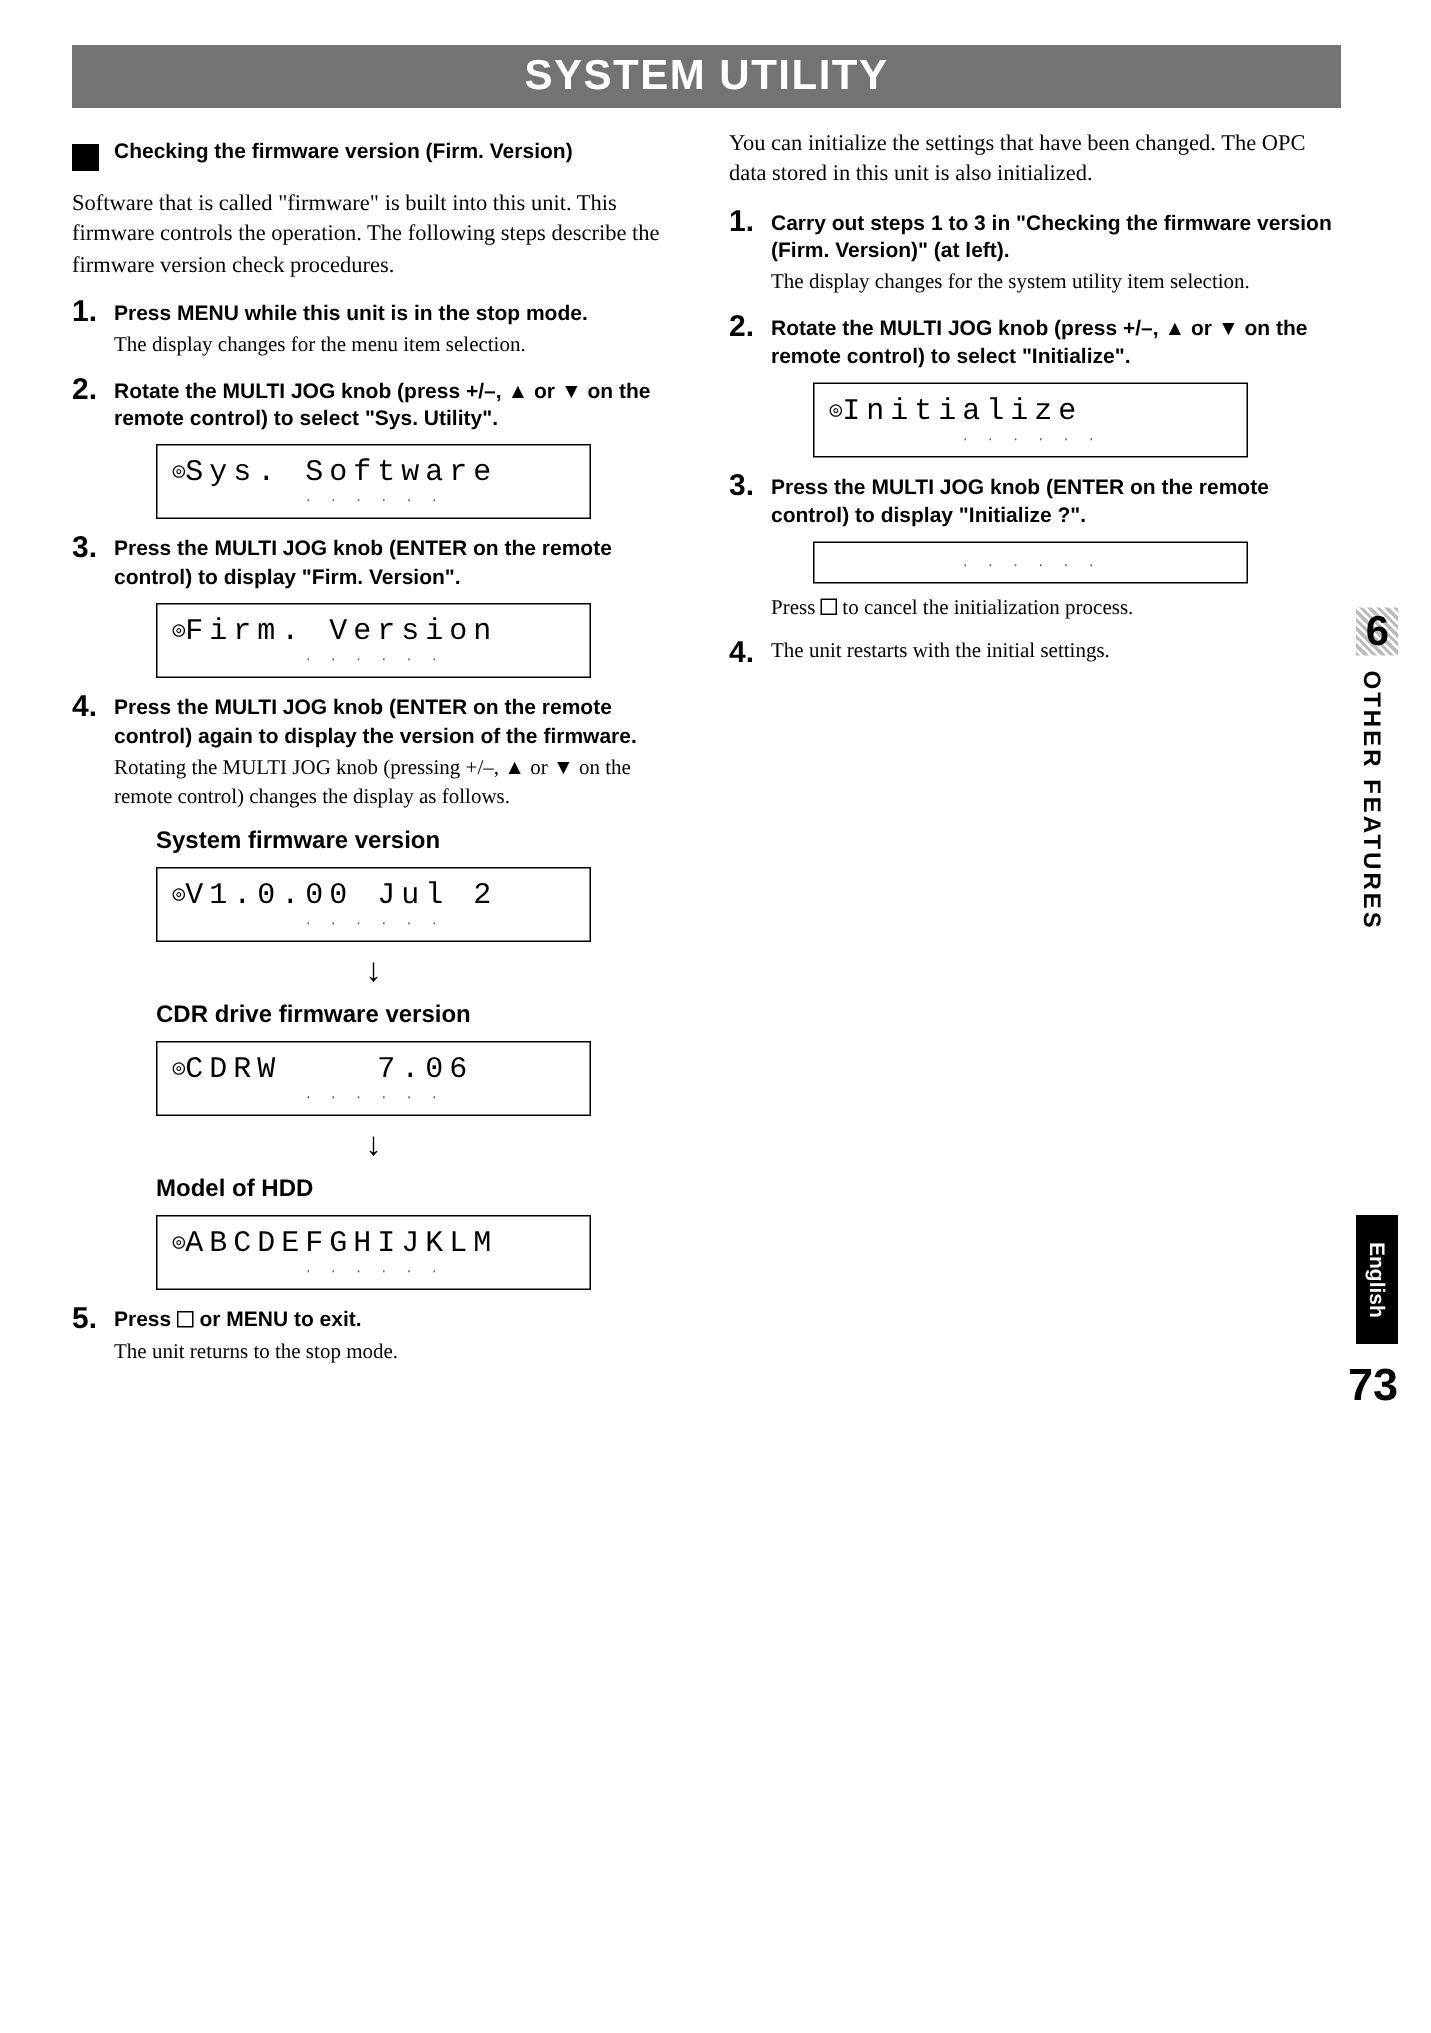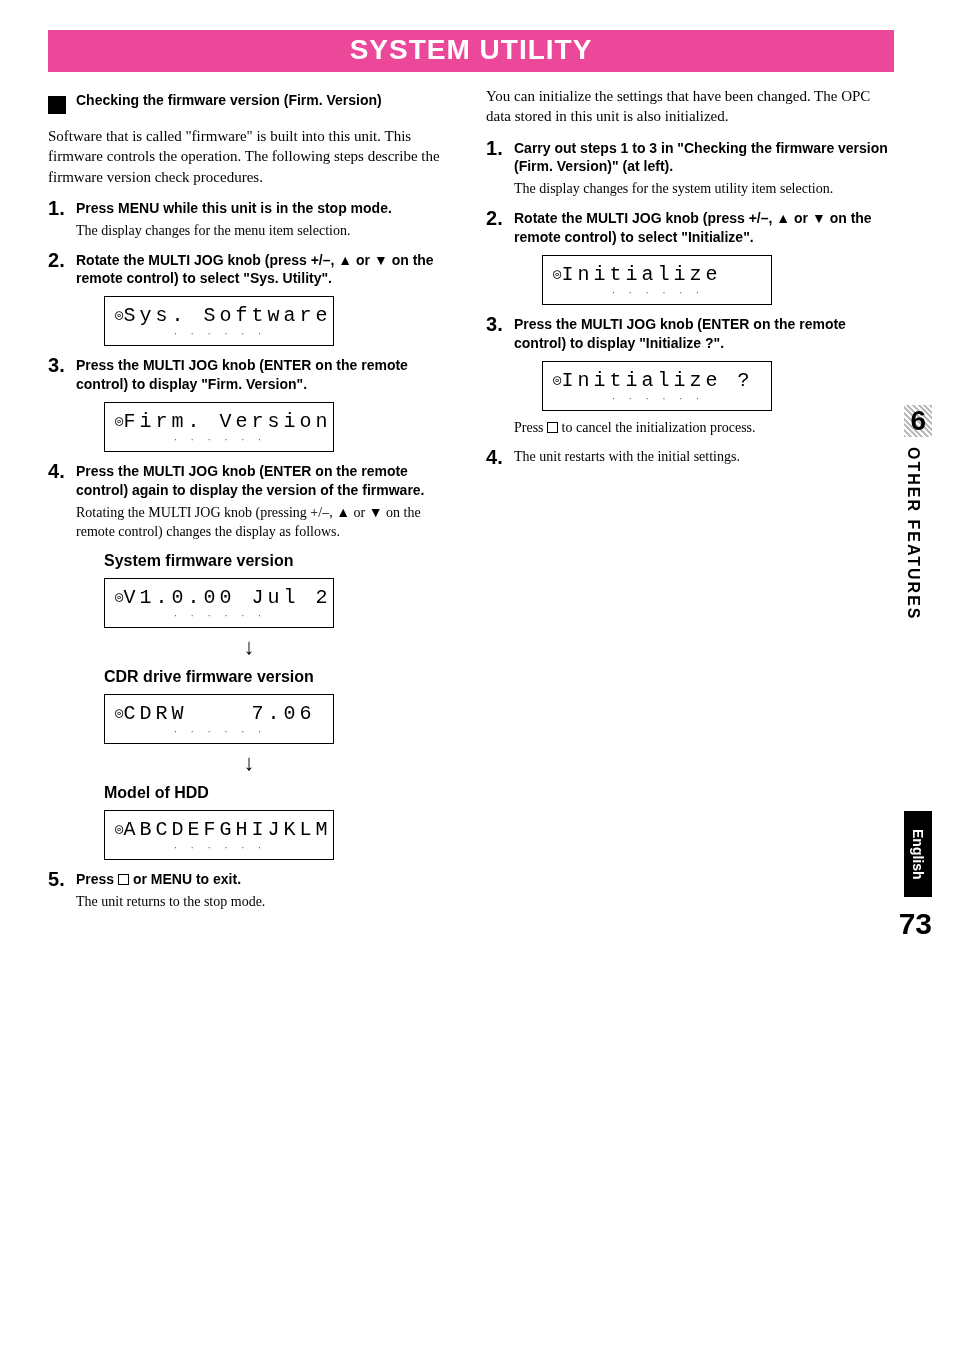--- a/index.html
+++ b/index.html
@@ -9,21 +9,21 @@
     background: #fff;
     color: #000;
     width: 954px;
     position: relative;
   }
   .page {
     padding: 20px 60px 40px 48px;
     position: relative;
   }
   .banner {
-    background: #ec4899;
+    background: #737373;
     color: #fff;
     text-align: center;
     font-family: Arial, Helvetica, sans-serif;
     font-weight: bold;
     font-size: 28px;
     letter-spacing: 1px;
     padding: 4px 0 6px 0;
     margin: 10px 0 14px 0;
   }
   .cols {
@@ -94,21 +94,21 @@
   .caption {
     font-family: Arial, Helvetica, sans-serif;
     font-weight: bold;
     font-size: 16px;
     margin: 10px 0 4px 28px;
   }
   .lcd {
     border: 1.5px solid #000;
     margin: 8px 0 8px 28px;
     padding: 8px 10px 6px 10px;
-    width: 230px;
+    width: 290px;
     box-sizing: border-box;
     font-family: "Courier New", monospace;
   }
   .lcd .line1 {
     font-size: 20px;
     letter-spacing: 4px;
     white-space: pre;
     line-height: 1.1;
   }
   .lcd .disc-icon {
@@ -267,21 +267,20 @@
           <div class="step-head">Rotate the MULTI JOG knob (press +/–, ▲ or ▼ on the remote control) to select "Initialize".</div>
           <div class="lcd">
             <div class="line1"><span class="disc-icon">◎</span><span>Initialize</span></div>
             <div class="line2">· · · · · ·</div>
           </div>
         </li>
 
         <li>
           <div class="step-head">Press the MULTI JOG knob (ENTER on the remote control) to display "Initialize ?".</div>
           <div class="lcd">
-            <div class="line1"><span class="disc-icon">◎</span><span>Initialize ?</span></div>
             <div class="line2">· · · · · ·</div>
           </div>
           <div class="step-body">
             <span>Press </span><span class="stop-sym"></span><span> to cancel the initialization process.</span>
           </div>
         </li>
 
         <li>
           <div class="step-body">The unit restarts with the initial settings.</div>
         </li>

